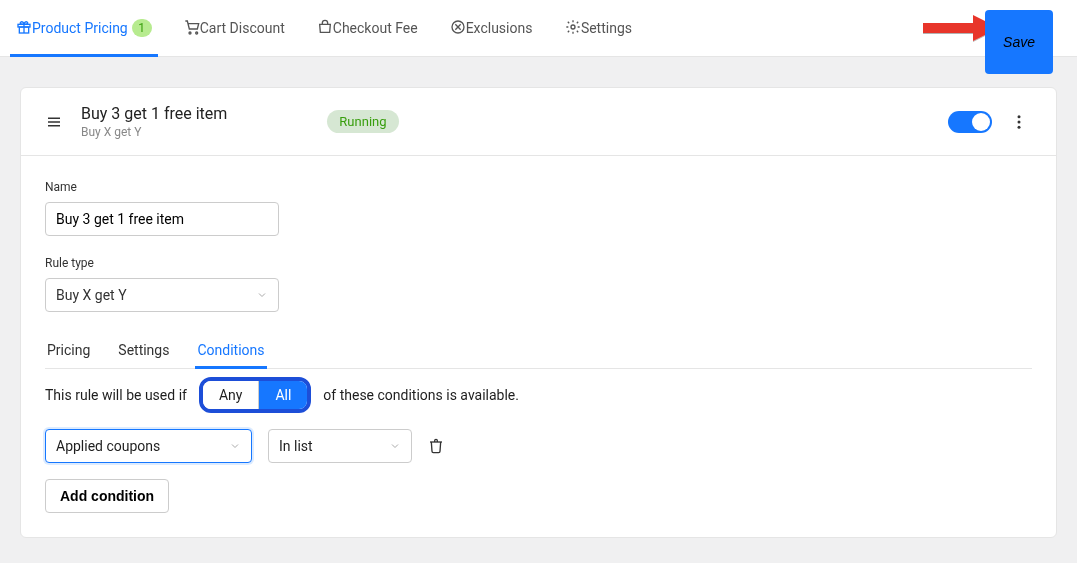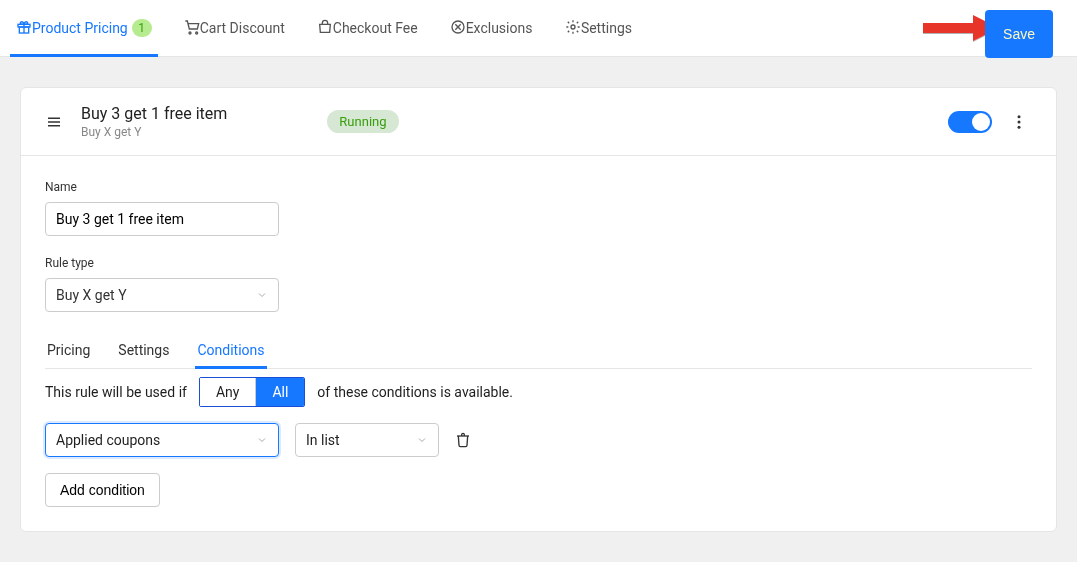--- a/index.html
+++ b/index.html
@@ -66,26 +66,27 @@
       min-width: 20px;
       height: 18px;
       padding: 0 6px;
       font-size: 12px;
     }
     .save-btn {
       position: absolute;
       right: 24px;
       top: 10px;
       background: #1677ff;
-      color: #fef9c3;
+      color: #000000;
       border: none;
       border-radius: 4px;
-      padding: 16px 18px;
+      padding: 24px 18px;
       font-size: 14px;
       cursor: pointer;
+      font-style: italic;
     }
     
     
     .arrow-wrap {
       position: absolute;
       right: 76px;
       top: 13px;
       pointer-events: none;
     }
     
@@ -187,22 +188,22 @@
     }
     
     .cond-sentence {
       display: flex;
       align-items: center;
       gap: 12px;
       margin-bottom: 16px;
     }
     .seg-group {
       display: flex;
-      border: 1px solid #1d4ed8;
-      border-radius: 2px;
+      border: 4px solid #1d4ed8;
+      border-radius: 12px;
       overflow: hidden;
     }
     .seg {
       padding: 6px 16px;
       cursor: pointer;
       background: #fff;
     }
     .seg.active {
       background: #1677ff;
       color: #fff;
@@ -220,21 +221,21 @@
       border: 1px solid #ccc;
       border-radius: 4px;
       padding: 0 10px;
       display: flex;
       align-items: center;
       justify-content: space-between;
       cursor: pointer;
       background: #fff;
     }
     .cond-select.focused { border-color: #1677ff; box-shadow: 0 0 0 2px rgba(22,119,255,0.15);}
-    .w-234 { width: 234px;}
+    .w-234 { width: 207px;}
     .w-144 { width: 144px;}
     .w-394 { width: 394px;}
     .tag {
       display: inline-flex;
       align-items: center;
       background: #f0f0f0;
       border: 1px solid #ddd;
       border-radius: 3px;
       padding: 2px 6px;
       font-size: 13px;
@@ -245,20 +246,21 @@
     .trash { cursor: pointer; color: #333;}
     
     .add-btn {
       border: 1px solid #ccc;
       background: #fff;
       border-radius: 4px;
       padding: 8px 14px;
       cursor: pointer;
       font-size: 14px;
       margin-bottom: 16px;
+      font-weight: bold;
     }
     svg { display: block; }
   </style>
 </head>
 <body>
 
 <div class="top-nav">
   <div class="nav-tabs">
 
     <div class="nav-tab active">

